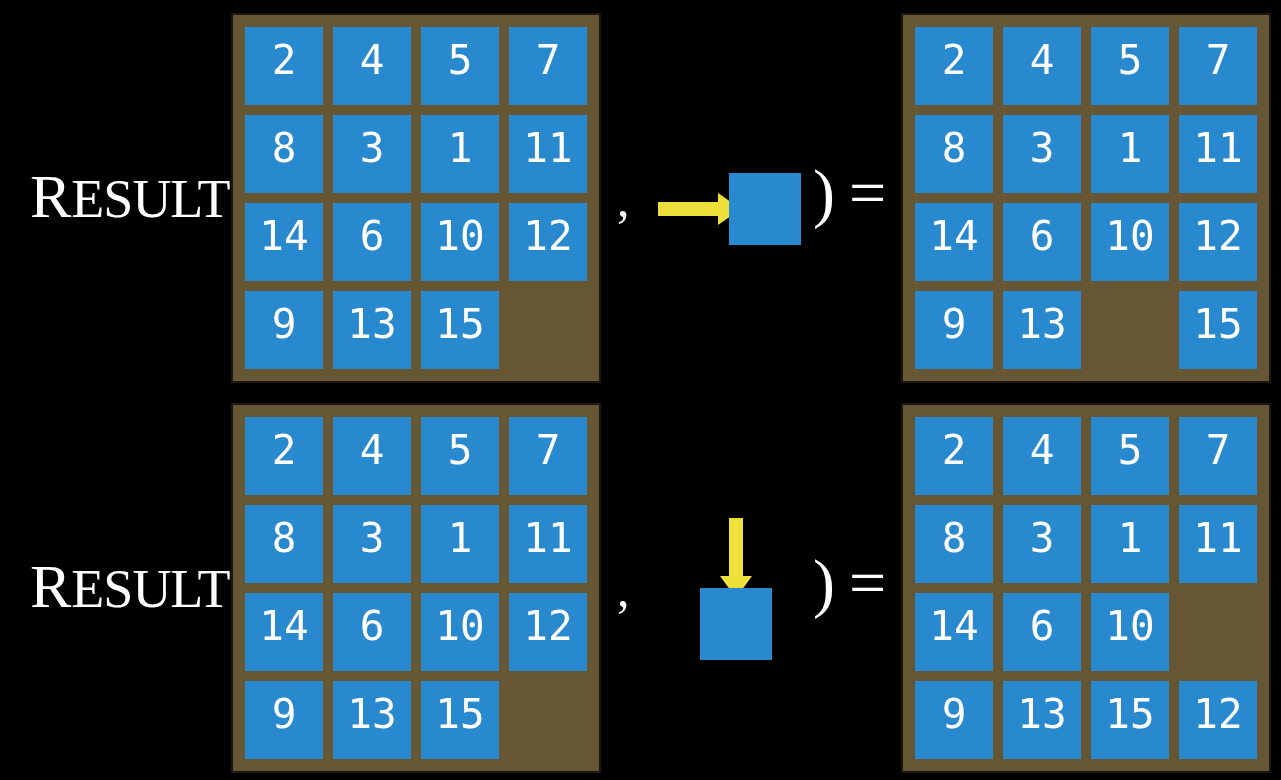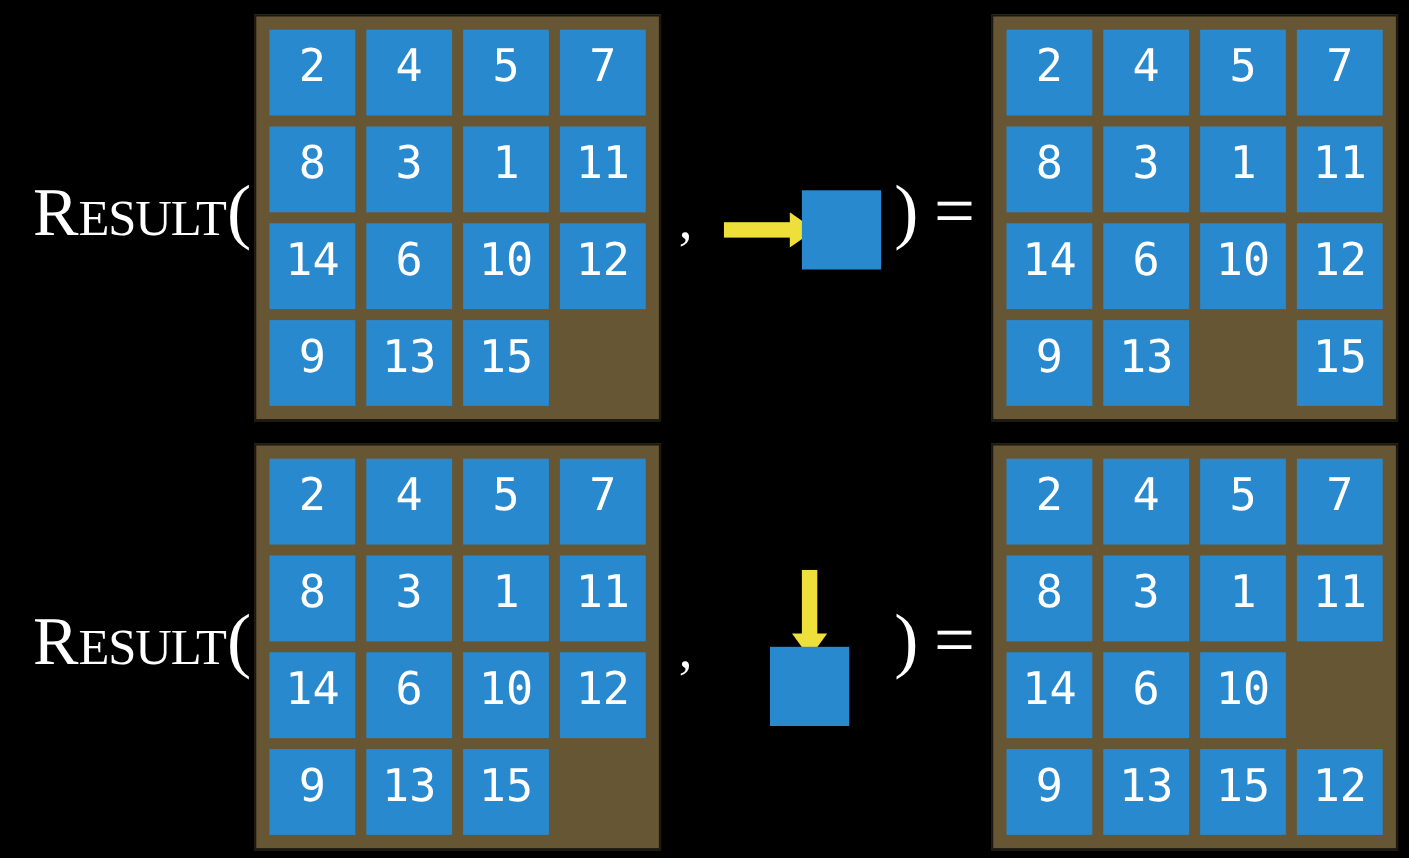--- a/index.html
+++ b/index.html
@@ -42,21 +42,21 @@
   .tile.empty { background: transparent; padding: 0; }
 
   
   .fn {
     position: absolute;
     display: flex;
     align-items: baseline;
     white-space: nowrap;
   }
   .fn .initial { font-size: 62px; line-height: 1; }
-  .fn .rest    { font-size: 46px; line-height: 1; letter-spacing: -1px; margin-top: 12px; }
+  .fn .rest    { font-size: 54px; line-height: 1; letter-spacing: -1px; margin-top: 12px; }
   .fn .paren   { font-size: 66px; line-height: 1; margin-left: 1px; }
 
   .comma { position: absolute; font-size: 50px; line-height: 1; }
 
   .closing {
     position: absolute;
     display: flex;
     align-items: baseline;
     gap: 14px;
     white-space: nowrap;

